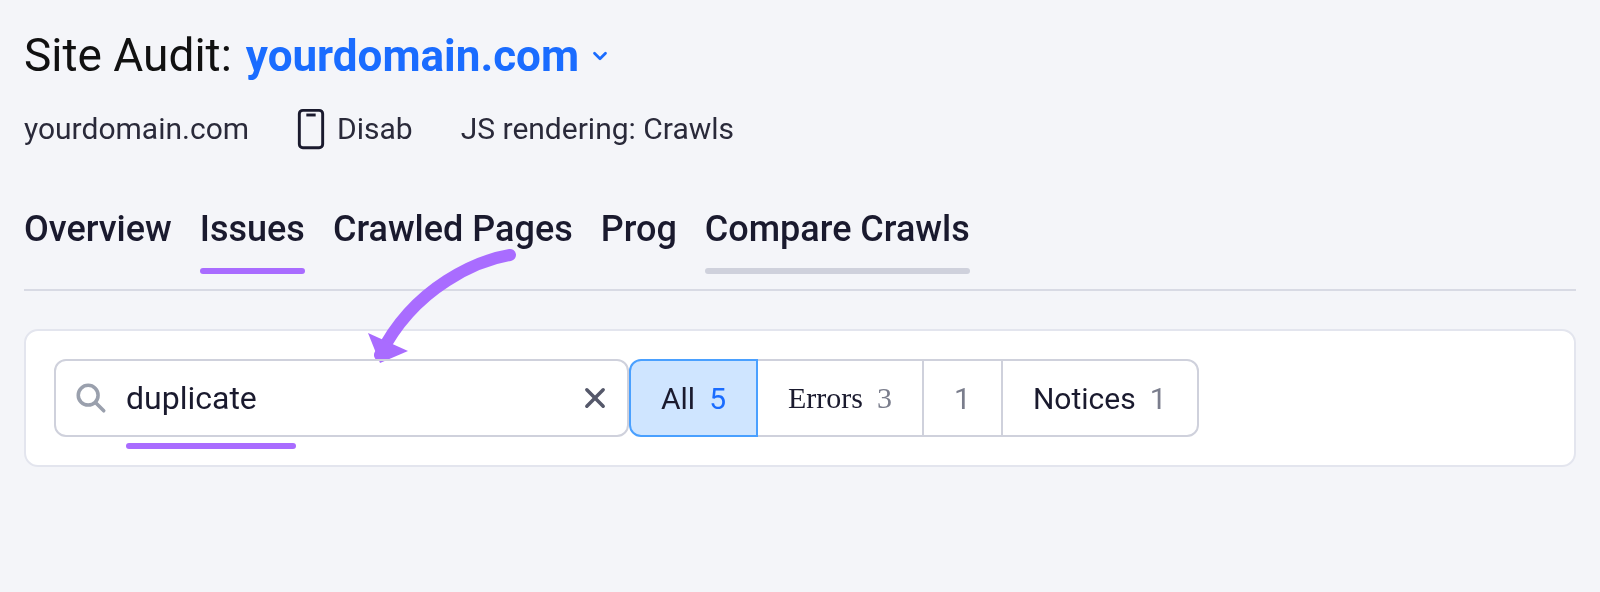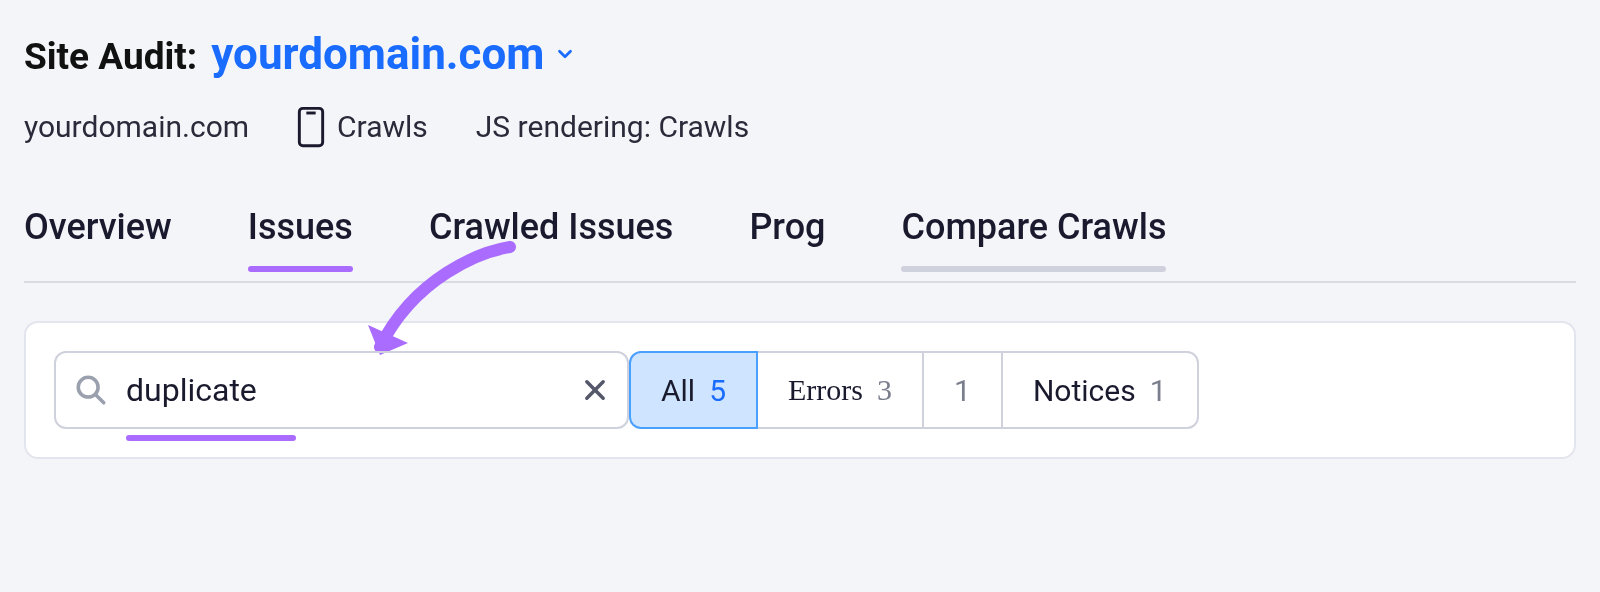--- a/index.html
+++ b/index.html
@@ -14,22 +14,22 @@
   .header {
     padding: 28px 24px 0 24px;
   }
   .title-row {
     display: flex;
     align-items: baseline;
     gap: 14px;
     margin-bottom: 26px;
   }
   .title-prefix {
-    font-size: 37px;
-    font-weight: 700;
+    font-size: 46px;
+    font-weight: 400;
     color: #111;
   }
   .title-domain {
     font-size: 44px;
     font-weight: 700;
     color: #1a6cff;
     display: inline-flex;
     align-items: center;
     gap: 10px;
     cursor: pointer;
@@ -54,26 +54,26 @@
     align-items: center;
     gap: 12px;
   }
   .mobile-icon {
     width: 28px;
     height: 40px;
     display:inline-block;
   }
   .tabs {
     display: flex;
-    gap: 76px;
+    gap: 28px;
     font-size: 36px;
     font-weight: 500;
     color: #1a1a2e;
     border-bottom: 2px solid #d8dae4;
-    padding: 0 0 11px 0;
+    padding: 0 0 17px 0;
     white-space: nowrap;
   }
   .tab {
     padding: 0 0 22px 0;
     cursor: pointer;
     position: relative;
   }
   .tab.active::after {
     content: "";
     position: absolute;
@@ -209,29 +209,29 @@
 
   <div class="meta-row">
     <span class="meta-item">yourdomain.com</span>
     <span class="meta-item">
       <span class="mobile-icon">
         <svg viewBox="0 0 24 36" fill="none" stroke="#1a1a2e" stroke-width="2.5">
             <rect x="2" y="2" width="20" height="32" rx="3"></rect>
             <line x1="8" y1="6" x2="16" y2="6"></line>
           </svg>
       </span>
-      <span>Crawls</span>
+      <span>Disab</span>
     </span>
     <span class="meta-item">JS rendering: Crawls</span>
   </div>
 
   <div class="tabs">
     <div class="tab">Overview</div>
     <div class="tab active">Issues</div>
-    <div class="tab">Crawled Issues</div>
+    <div class="tab">Crawled Pages</div>
     <div class="tab">Prog</div>
     <div class="tab hover-underline">Compare Crawls</div>
   </div>
 </div>
 
 <div class="content">
 
   <div class="annotation-arrow">
     <svg viewBox="0 0 160 130" fill="none">
       <path d="M150 10 C 120 15, 55 40, 20 110" stroke="#a96cff" stroke-width="12" stroke-linecap="round" fill="none"></path>

